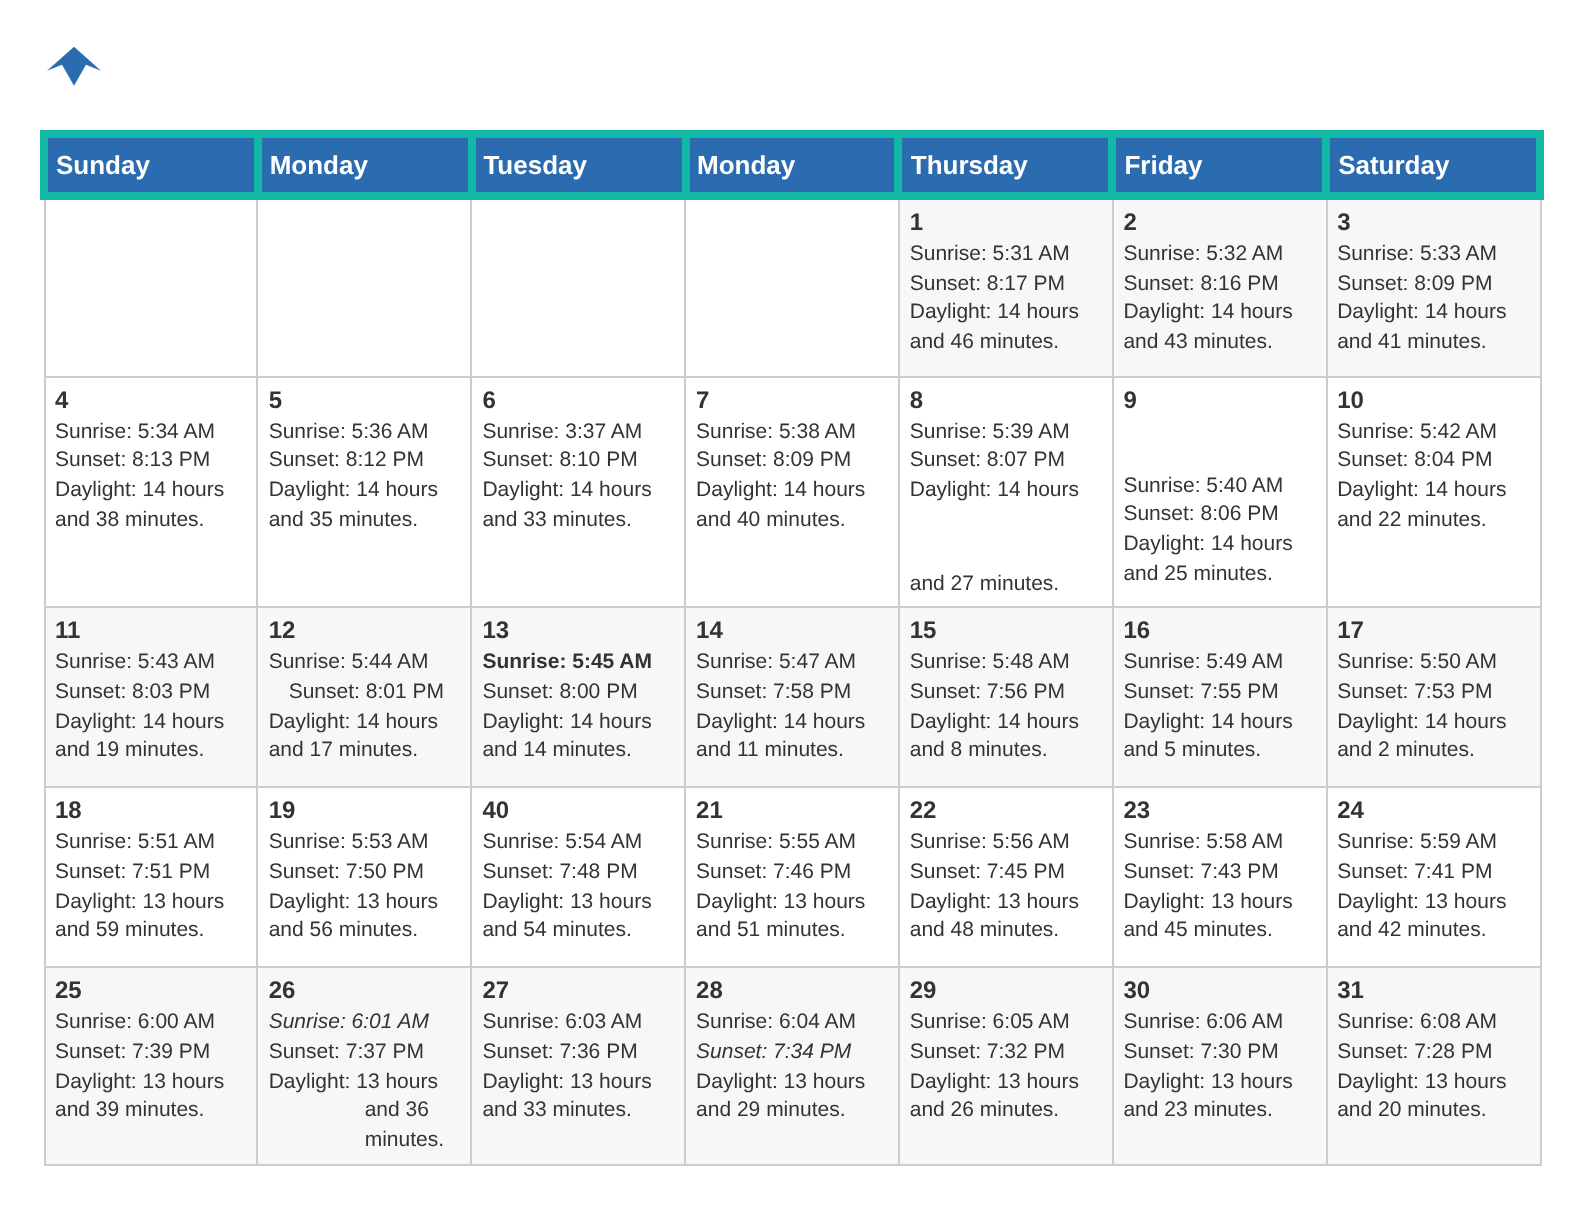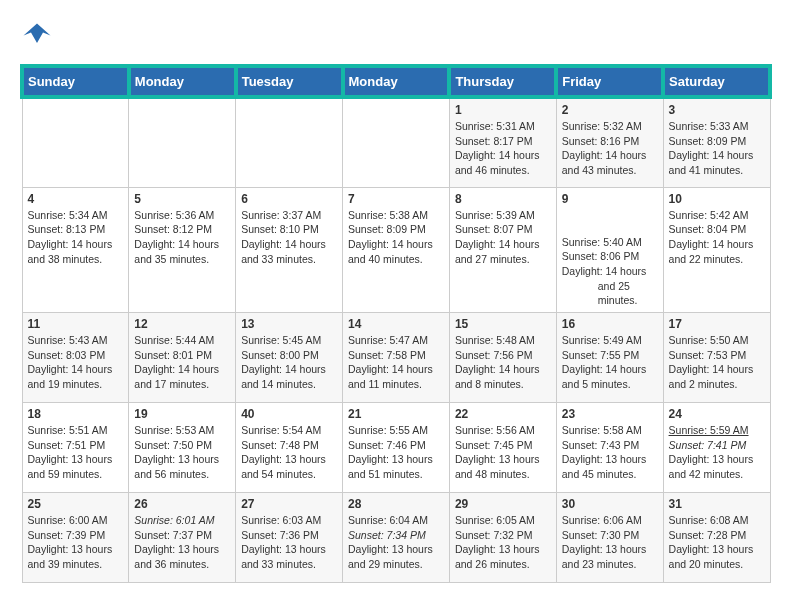--- a/index.html
+++ b/index.html
@@ -170,55 +170,55 @@
           <div style="line-height: 1.4;">Sunrise: 5:38 AM</div>
           <div style="line-height: 1.4;">Sunset: 8:09 PM</div>
           <div style="line-height: 1.4;">Daylight: 14 hours</div>
           <div style="line-height: 1.4;">and 40 minutes.</div>
         </td>
         <td>
           <span class="day-number">8</span>
           <div style="line-height: 1.4;">Sunrise: 5:39 AM</div>
           <div style="line-height: 1.4;">Sunset: 8:07 PM</div>
           <div style="line-height: 1.4;">Daylight: 14 hours</div>
-          <div style="line-height: 1.4;">and 27 minutes.</div>
+          <div style="line-height: 1.4; margin-top: 32px;">and 27 minutes.</div>
         </td>
         <td>
           <span class="day-number">9</span>
           <div style="line-height: 1.4; margin-top: 29px;">Sunrise: 5:40 AM</div>
           <div style="line-height: 1.4;">Sunset: 8:06 PM</div>
           <div style="line-height: 1.4;">Daylight: 14 hours</div>
-          <div style="line-height: 1.4; margin-left: 36px;">and 25 minutes.</div>
+          <div style="line-height: 1.4;">and 25 minutes.</div>
         </td>
         <td>
           <span class="day-number">10</span>
           <div style="line-height: 1.4;">Sunrise: 5:42 AM</div>
           <div style="line-height: 1.4;">Sunset: 8:04 PM</div>
           <div style="line-height: 1.4;">Daylight: 14 hours</div>
           <div style="line-height: 1.4;">and 22 minutes.</div>
         </td>
       </tr>
       <tr>
         <td>
           <span class="day-number">11</span>
           <div style="line-height: 1.4;">Sunrise: 5:43 AM</div>
           <div style="line-height: 1.4;">Sunset: 8:03 PM</div>
           <div style="line-height: 1.4;">Daylight: 14 hours</div>
           <div style="line-height: 1.4;">and 19 minutes.</div>
         </td>
         <td>
           <span class="day-number">12</span>
           <div style="line-height: 1.4;">Sunrise: 5:44 AM</div>
-          <div style="line-height: 1.4;">Sunset: 8:01 PM</div>
+          <div style="line-height: 1.4; margin-left: 10px;">Sunset: 8:01 PM</div>
           <div style="line-height: 1.4;">Daylight: 14 hours</div>
           <div style="line-height: 1.4;">and 17 minutes.</div>
         </td>
         <td>
           <span class="day-number">13</span>
-          <div style="line-height: 1.4;">Sunrise: 5:45 AM</div>
+          <div style="line-height: 1.4; font-weight: bold;">Sunrise: 5:45 AM</div>
           <div style="line-height: 1.4;">Sunset: 8:00 PM</div>
           <div style="line-height: 1.4;">Daylight: 14 hours</div>
           <div style="line-height: 1.4;">and 14 minutes.</div>
         </td>
         <td>
           <span class="day-number">14</span>
           <div style="line-height: 1.4;">Sunrise: 5:47 AM</div>
           <div style="line-height: 1.4;">Sunset: 7:58 PM</div>
           <div style="line-height: 1.4;">Daylight: 14 hours</div>
           <div style="line-height: 1.4;">and 11 minutes.</div>
@@ -283,40 +283,40 @@
         </td>
         <td>
           <span class="day-number">23</span>
           <div style="line-height: 1.4;">Sunrise: 5:58 AM</div>
           <div style="line-height: 1.4;">Sunset: 7:43 PM</div>
           <div style="line-height: 1.4;">Daylight: 13 hours</div>
           <div style="line-height: 1.4;">and 45 minutes.</div>
         </td>
         <td>
           <span class="day-number">24</span>
-          <div style="line-height: 1.4; text-decoration: underline;">Sunrise: 5:59 AM</div>
-          <div style="line-height: 1.4; font-style: italic;">Sunset: 7:41 PM</div>
+          <div style="line-height: 1.4;">Sunrise: 5:59 AM</div>
+          <div style="line-height: 1.4;">Sunset: 7:41 PM</div>
           <div style="line-height: 1.4;">Daylight: 13 hours</div>
           <div style="line-height: 1.4;">and 42 minutes.</div>
         </td>
       </tr>
       <tr>
         <td>
           <span class="day-number">25</span>
           <div style="line-height: 1.4;">Sunrise: 6:00 AM</div>
           <div style="line-height: 1.4;">Sunset: 7:39 PM</div>
           <div style="line-height: 1.4;">Daylight: 13 hours</div>
           <div style="line-height: 1.4;">and 39 minutes.</div>
         </td>
         <td>
           <span class="day-number">26</span>
           <div style="line-height: 1.4; font-style: italic;">Sunrise: 6:01 AM</div>
           <div style="line-height: 1.4;">Sunset: 7:37 PM</div>
           <div style="line-height: 1.4;">Daylight: 13 hours</div>
-          <div style="line-height: 1.4;">and 36 minutes.</div>
+          <div style="line-height: 1.4; margin-left: 48px;">and 36 minutes.</div>
         </td>
         <td>
           <span class="day-number">27</span>
           <div style="line-height: 1.4;">Sunrise: 6:03 AM</div>
           <div style="line-height: 1.4;">Sunset: 7:36 PM</div>
           <div style="line-height: 1.4;">Daylight: 13 hours</div>
           <div style="line-height: 1.4;">and 33 minutes.</div>
         </td>
         <td>
           <span class="day-number">28</span>

